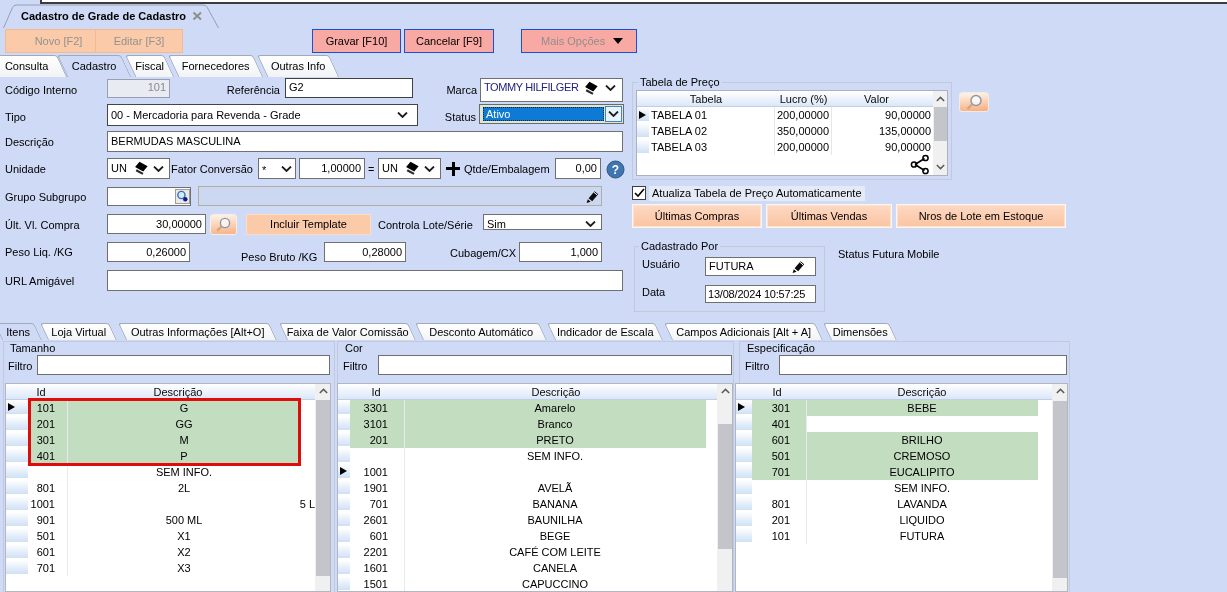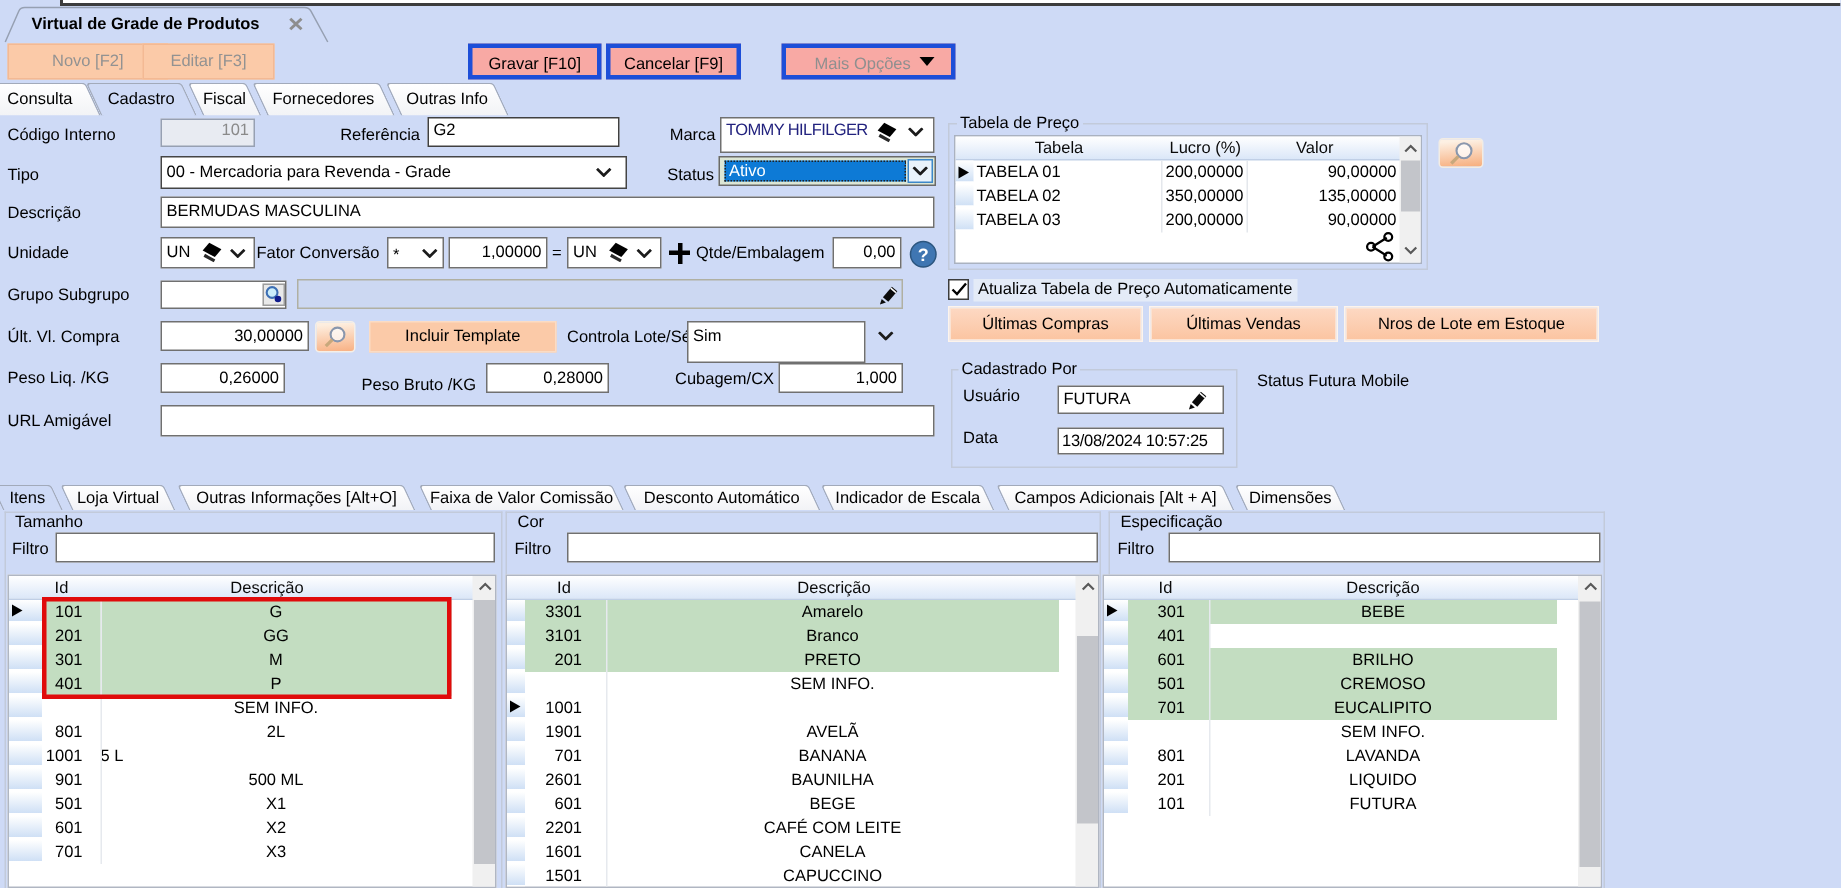--- a/index.html
+++ b/index.html
@@ -11,35 +11,35 @@
 .ghead{position:absolute;left:0;top:0;right:0;height:16px;background:linear-gradient(#ffffff,#dbe7f8);border-bottom:1px solid #c0cfe6}
 .ghead span{position:absolute;top:1px;line-height:14px;color:#0a0a0a}
 .mk{position:absolute;background:linear-gradient(#ffffff,#cfe0f5);border-bottom:1px solid #fff}
 .row{position:absolute;height:16px;line-height:16px;white-space:nowrap}
 .green{background:#c3ddc1}
 .sb{position:absolute;background:#f0f0f0}
 .sbth{position:absolute;background:#c3c5ca}
 .gb{position:absolute;border:1px solid #c2cada}
 .gblbl{position:absolute;background:#cedaf6;padding:0 2px;white-space:nowrap;line-height:12px}
 .btnp{position:absolute;background:#fbcaa8;border:1px solid #f3b994;color:#929292;text-align:center}
-.btnr{position:absolute;background:#f8a9a4;border:3px solid #1d4ed8;color:#000;text-align:center}
+.btnr{position:absolute;background:#f8a9a4;border:1px solid #1d4ed8;color:#000;text-align:center}
 .btnf{position:absolute;background:linear-gradient(#fdd8c2,#fbc5a2);border:1px solid #fbe3d3;outline:1px solid #fdf4ec;color:#000;text-align:center}
 .tab2{position:absolute;border:1px solid #a2aaba;border-bottom:none;border-radius:3px 3px 0 0;background:linear-gradient(#ffffff,#f2f3f6)}
 .tab2.on{background:#cedaf6}
 .tab2 i{font-style:normal;position:absolute;width:100%;text-align:center;white-space:nowrap}
 .chev{position:absolute}
 </style></head><body>
 
 <div class="ab" style="left:41px;top:0;width:1186px;height:2px;background:#fff"></div>
 <div class="ab" style="left:40px;top:0;width:2px;height:4px;background:#3c3c3c"></div>
 <div class="ab" style="left:40px;top:2px;width:1187px;height:2px;background:#3c3c3c"></div>
 <svg class="ab" style="left:0;top:0" width="240" height="29" viewBox="0 0 240 29">
 <path d="M3.5 28 L12.5 7.5 Q13.6 5 16.5 5 L203 5 Q206 5 207.2 7.3 L218.5 28" fill="#cedaf6" stroke="#96a0b2" stroke-width="1"></path>
 </svg>
-<div class="lbl" style="left:21px;top:10px;font-weight:bold;font-size:11px">Virtual de Grade de Produtos</div>
+<div class="lbl" style="left:21px;top:10px;font-weight:bold;font-size:11px">Cadastro de Grade de Cadastro</div>
 <svg class="ab" style="left:192px;top:11px" width="11" height="10">
     <path d="M1.5 1.5 L9 8.5 M9 1.5 L1.5 8.5" stroke="#8e8e8e" stroke-width="2"></path>
   </svg>
 <div class="btnp" style="left:5px;top:29px;width:107px;height:24px;line-height:22px">Novo [F2]</div>
 <div class="btnp" style="left:95px;top:29px;width:88px;height:24px;line-height:22px">Editar [F3]</div>
 <div class="btnr" style="left:312px;top:29px;width:89px;height:24px;line-height:22px">Gravar [F10]</div>
 <div class="btnr" style="left:404px;top:29px;width:90px;height:24px;line-height:22px">Cancelar [F9]</div>
 <div class="btnr" style="left:521px;top:29px;width:116px;height:24px;line-height:22px;color:#8f8f8f;text-align:left;padding-left:19px">Mais Opções</div>
 <div class="ab" style="left:613px;top:38px;width:0;height:0;border-left:5px solid transparent;border-right:5px solid transparent;border-top:6px solid #000"></div>
 <div class="tab2" style="left:-14px;top:55px;width:71px;height:22px;transform:skewX(25deg);transform-origin:0 0">
@@ -131,21 +131,21 @@
   </svg>
 <div class="lbl" style="left:5px;top:219px;">Últ. Vl. Compra</div>
 <div class="fld fr" style="left:107px;top:214px;width:99px;height:20px;line-height:16px;line-height:18px">30,00000</div>
 <div class="ab" style="left:210px;top:214px;width:27px;height:21px;border:1px solid #f4efe8;border-radius:3px;background:linear-gradient(175deg,#fdeedf 10%,#f8b184)"></div>
 <svg class="ab" style="left:215px;top:217px" width="17" height="16" viewBox="0 0 17 16">
     <circle cx="10" cy="6" r="4.6" fill="#fff" fill-opacity="0.7" stroke="#8a97ad" stroke-width="1.4"></circle>
     <path d="M6.6 9.4 L2.2 13.8" stroke="#c8a87c" stroke-width="2.2"></path>
   </svg>
 <div class="btnp" style="left:246px;top:214px;width:125px;height:21px;line-height:19px;color:#000;border-color:#fbdcc4">Incluir Template</div>
 <div class="lbl" style="left:378px;top:219px;">Controla Lote/Série</div>
-<div class="fld" style="left:458px;top:214px;width:119px;height:28px;line-height:16px;line-height:18px">Sim</div>
+<div class="fld" style="left:483px;top:214px;width:119px;height:16px;line-height:16px;line-height:18px">Sim</div>
 <svg class="chev" style="left:585px;top:221px" width="11" height="6" viewBox="0 0 11 6">
     <path d="M1 0.5 L5.5 5 L10 0.5" fill="none" stroke="#1c1c1c" stroke-width="1.8"></path>
   </svg>
 <div class="lbl" style="left:5px;top:246px;">Peso Liq. /KG</div>
 <div class="fld fr" style="left:107px;top:242px;width:83px;height:20px;line-height:16px;line-height:18px">0,26000</div>
 <div class="lbl" style="left:241px;top:251px;">Peso Bruto /KG</div>
 <div class="fld fr" style="left:324px;top:242px;width:82px;height:20px;line-height:16px;line-height:18px">0,28000</div>
 <div class="lbl" style="left:450px;top:247px;">Cubagem/CX</div>
 <div class="fld fr" style="left:519px;top:242px;width:83px;height:20px;line-height:16px;line-height:18px">1,000</div>
 <div class="lbl" style="left:5px;top:275px;">URL Amigável</div>
@@ -269,21 +269,21 @@
     <div class="row green" style="left:22px;top:64px;width:39px;text-align:right;padding-right:12px">401</div>
     <div class="row green" style="left:61px;top:64px;width:234px;text-align:center">P</div>
     <div class="mk" style="left:0;top:80px;width:22px;height:15px"></div>
     <div class="row" style="left:22px;top:80px;width:39px;text-align:right;padding-right:12px"></div>
     <div class="row" style="left:61px;top:80px;width:234px;text-align:center">SEM INFO.</div>
     <div class="mk" style="left:0;top:96px;width:22px;height:15px"></div>
     <div class="row" style="left:22px;top:96px;width:39px;text-align:right;padding-right:12px">801</div>
     <div class="row" style="left:61px;top:96px;width:234px;text-align:center">2L</div>
     <div class="mk" style="left:0;top:112px;width:22px;height:15px"></div>
     <div class="row" style="left:22px;top:112px;width:39px;text-align:right;padding-right:12px">1001</div>
-    <div class="row" style="left:61px;top:112px;width:234px;text-align:left">5 L</div>
+    <div class="row" style="left:75px;top:112px;width:234px;text-align:right">5 L</div>
     <div class="mk" style="left:0;top:128px;width:22px;height:15px"></div>
     <div class="row" style="left:22px;top:128px;width:39px;text-align:right;padding-right:12px">901</div>
     <div class="row" style="left:61px;top:128px;width:234px;text-align:center">500 ML</div>
     <div class="mk" style="left:0;top:144px;width:22px;height:15px"></div>
     <div class="row" style="left:22px;top:144px;width:39px;text-align:right;padding-right:12px">501</div>
     <div class="row" style="left:61px;top:144px;width:234px;text-align:center">X1</div>
     <div class="mk" style="left:0;top:160px;width:22px;height:15px"></div>
     <div class="row" style="left:22px;top:160px;width:39px;text-align:right;padding-right:12px">601</div>
     <div class="row" style="left:61px;top:160px;width:234px;text-align:center">X2</div>
     <div class="mk" style="left:0;top:176px;width:22px;height:15px"></div>

